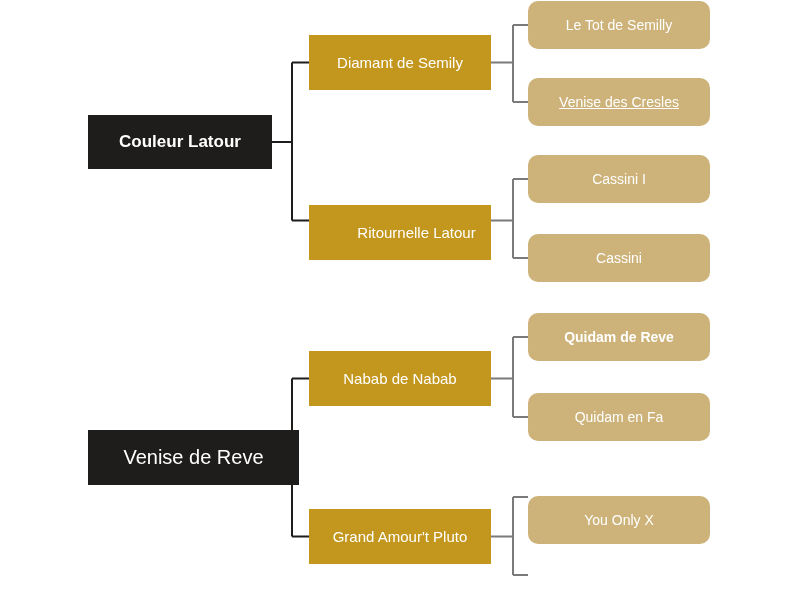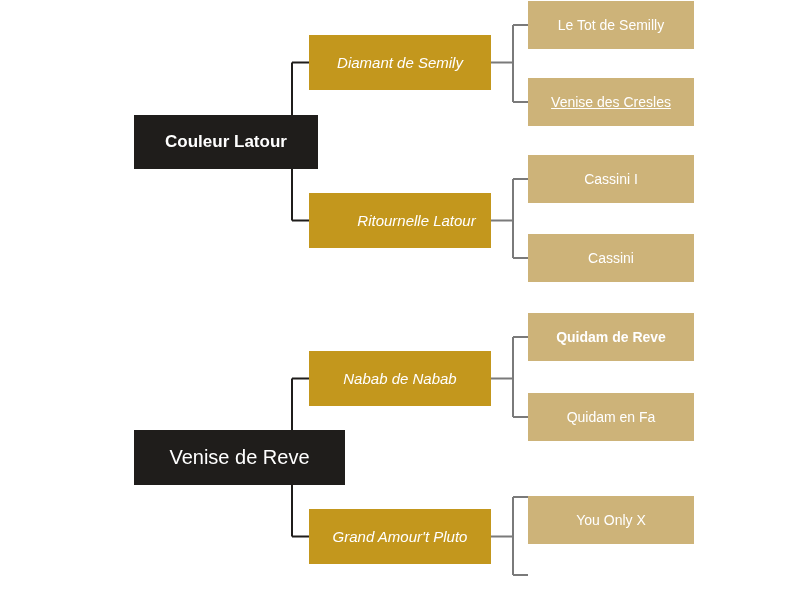--- a/index.html
+++ b/index.html
@@ -37,57 +37,56 @@
     align-items:center;
     justify-content:center;
     color:var(--text);
     text-align:center;
     box-sizing:border-box;
   }
   .root{
     background:var(--root_box);
     width:184px;height:54px;
     left:88px;
-    margin-left:46px;
   }
   .root-bold{font-weight:bold;font-size:17px;}
   .root-regular{font-weight:400;font-size:20px;}
   .parent{
     background:var(--parent_box);
     width:182px;height:55px;
     left:309px;
     font-size:15px;
-    font-style:italic;
   }
   .child{
     background:var(--child_box);
-    width:166px;height:48px;
+    width:182px;height:48px;
     left:528px;
     font-size:14px;
+    border-radius:10px;
   }
 </style>
 </head>
 <body>
 
 <div class="canvas">
 
   <svg class="lines" viewBox="0 0 800 600" xmlns="http://www.w3.org/2000/svg">
     <path class="conn conn-left" d="M272 142 H292 M292 62.5 V220.5 M292 62.5 H309 M292 220.5 H309"></path>
     <path class="conn conn-right" d="M491 62.5 H513 M513 25 V102 M513 25 H528 M513 102 H528"></path>
     <path class="conn conn-right" d="M491 220.5 H513 M513 179 V258 M513 179 H528 M513 258 H528"></path>
     <path class="conn conn-left" d="M272 457.5 H292 M292 378.5 V536.5 M292 378.5 H309 M292 536.5 H309"></path>
     <path class="conn conn-right" d="M491 378.5 H513 M513 337 V417 M513 337 H528 M513 417 H528"></path>
     <path class="conn conn-right" d="M491 536.5 H513 M513 497 V575 M513 497 H528 M513 575 H528"></path>
   </svg>
 
   <div class="node root root-bold" style="top:115px;">Couleur Latour</div>
 
   <div class="node parent" style="top:35px;">Diamant de Semily</div>
 
-  <div class="node parent" style="top:193px;padding-left:33px;">Ritournelle Latour</div>
+  <div class="node parent" style="top:205px;padding-left:33px;">Ritournelle Latour</div>
 
   <div class="node child" style="top:1px;">Le Tot de Semilly</div>
 
   <div class="node child" style="top:78px;text-decoration:underline;">Venise des Cresles</div>
 
   <div class="node child" style="top:155px;">Cassini I</div>
 
   <div class="node child" style="top:234px;">Cassini</div>
 
   <div class="node root root-regular" style="top:430px;height:55px;width:211px;">Venise de Reve</div>

